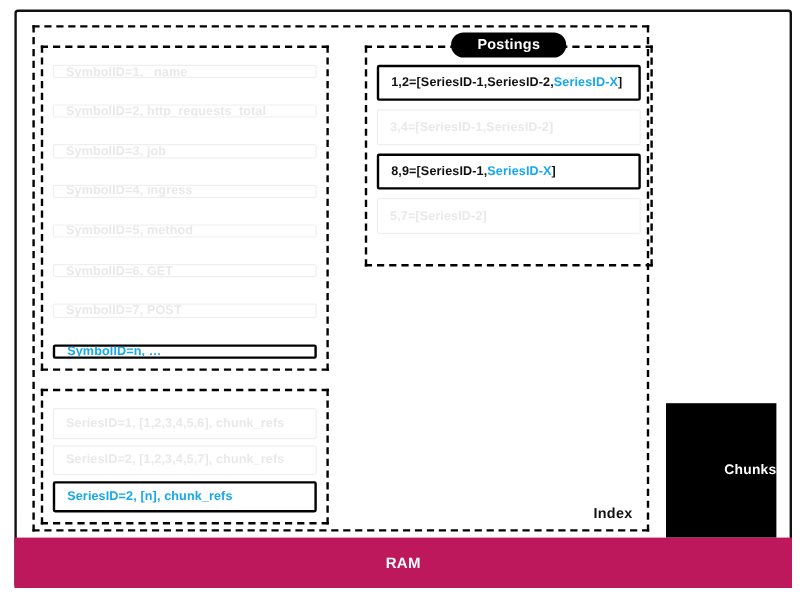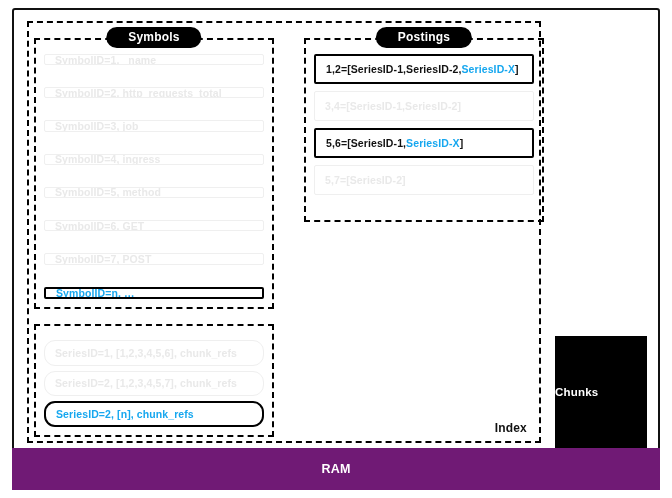--- a/index.html
+++ b/index.html
@@ -30,21 +30,21 @@
     border-radius: 3px;
     box-sizing: border-box;
     background: #ffffff;
   }
   .ram-bar {
     position: absolute;
     left: 12px;
     top: 448px;
     width: 648px;
     height: 42px;
-    background: #701a75;
+    background: #be185d;
     box-sizing: border-box;
     display: flex;
     align-items: center;
     justify-content: center;
   }
   .ram-bar-label {
     color: #ffffff;
     font-size: 12.5px;
     font-weight: bold;
     letter-spacing: 0.2px;
@@ -119,21 +119,21 @@
     align-items: center;
     padding: 0 10px;
     border-radius: 2px;
     white-space: nowrap;
     overflow: hidden;
     font-size: 10.5px;
     font-weight: bold;
     letter-spacing: 0.1px;
   }
   .group-symbols .row { height: 27px; }
-  .group-series  .row { height: 27px; border-radius: 11px; }
+  .group-series  .row { height: 27px; }
   .group-postings .row { height: 30px; }
 
   .row.faded {
     border: 1px solid #EFEFEF;
     color: #E9E9E9;
     background: #ffffff;
   }
   .row.active {
     border: 2px solid #000000;
     color: #111111;
@@ -147,21 +147,21 @@
   
   .chunks-box {
     position: absolute;
     left: 555px;
     top: 336px;
     width: 92px;
     height: 112px;
     background: #000000;
     display: flex;
     align-items: center;
-    justify-content: flex-start;
+    justify-content: flex-end;
     box-sizing: border-box;
   }
   .chunks-label {
     color: #ffffff;
     font-size: 11.5px;
     font-weight: bold;
     letter-spacing: 0.2px;
   }
 </style>
 </head>
@@ -169,21 +169,20 @@
 
 <div class="canvas">
 
   <div class="ram-frame"></div>
 
   <div class="index-box">
     <span class="index-label">Index</span>
   </div>
 
   <div class="group group-symbols">
-    <span class="group-pill">Symbols</span>
     <div class="group-body">
       <div class="row faded">SymbolID=1, _name_</div>
       <div class="row faded">SymbolID=2, http_requests_total</div>
       <div class="row faded">SymbolID=3, job</div>
       <div class="row faded">SymbolID=4, ingress</div>
       <div class="row faded">SymbolID=5, method</div>
       <div class="row faded">SymbolID=6, GET</div>
       <div class="row faded">SymbolID=7, POST</div>
       <div class="row active all-accent">SymbolID=n, …</div>
     </div>
@@ -203,21 +202,21 @@
 
       <div class="row active">
         <span class="seg-dark">1,2=[SeriesID-1,SeriesID-2,</span>
         <span class="seg-accent">SeriesID-X</span>
         <span class="seg-dark">]</span>
       </div>
 
       <div class="row faded">3,4=[SeriesID-1,SeriesID-2]</div>
 
       <div class="row active">
-        <span class="seg-dark">5,6=[SeriesID-1, </span>
+        <span class="seg-dark">8,9=[SeriesID-1, </span>
         <span class="seg-accent">SeriesID-X</span>
         <span class="seg-dark">]</span>
       </div>
 
       <div class="row faded">5,7=[SeriesID-2]</div>
 
     </div>
   </div>
 
   <div class="chunks-box">

